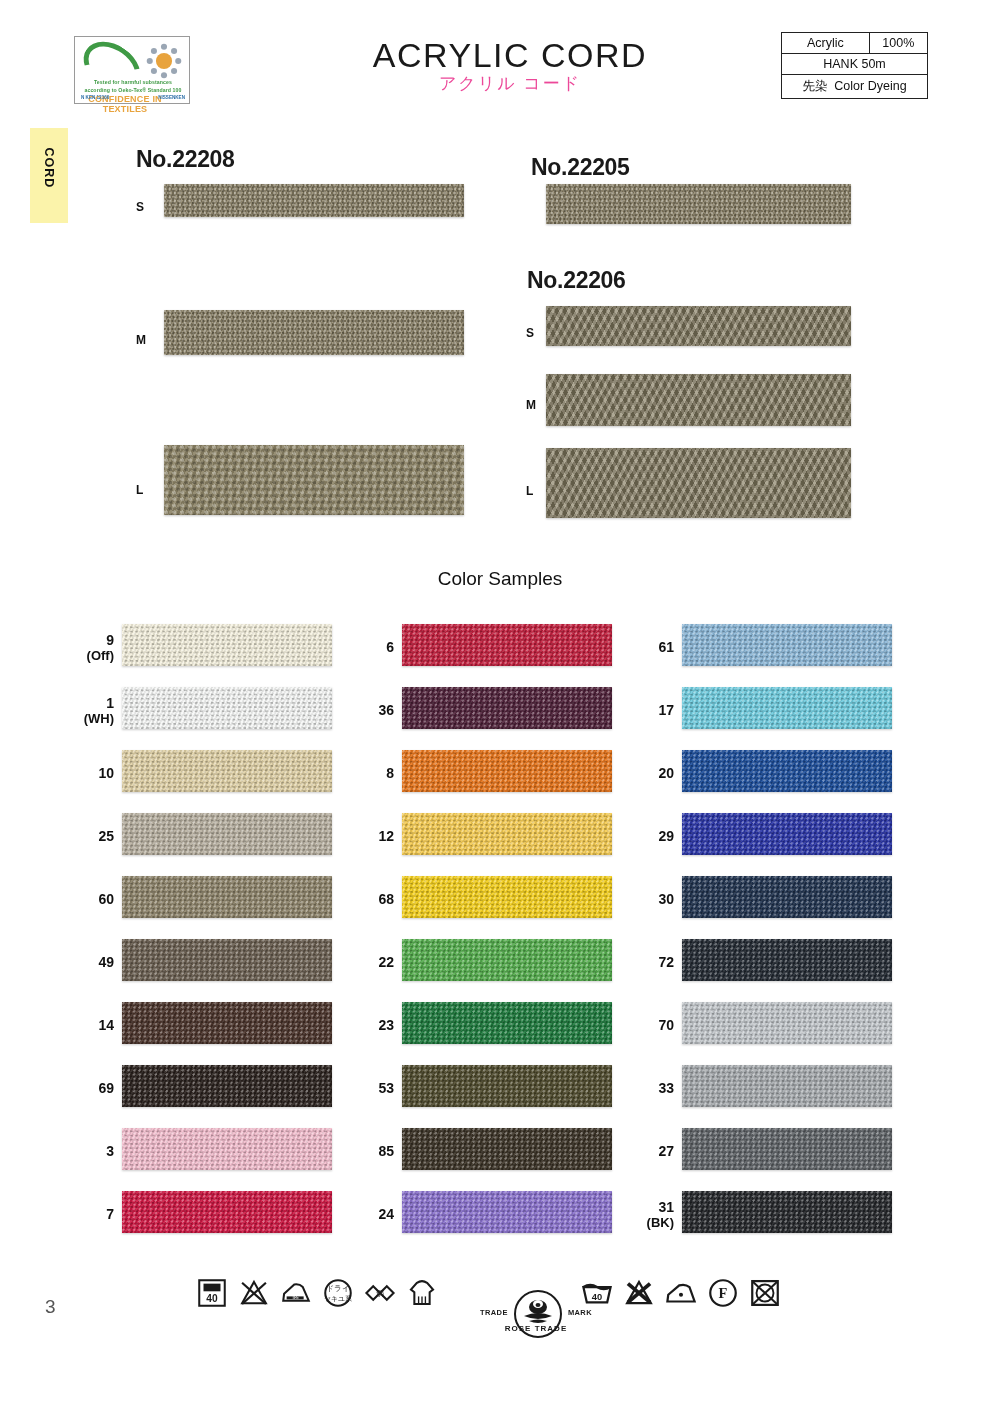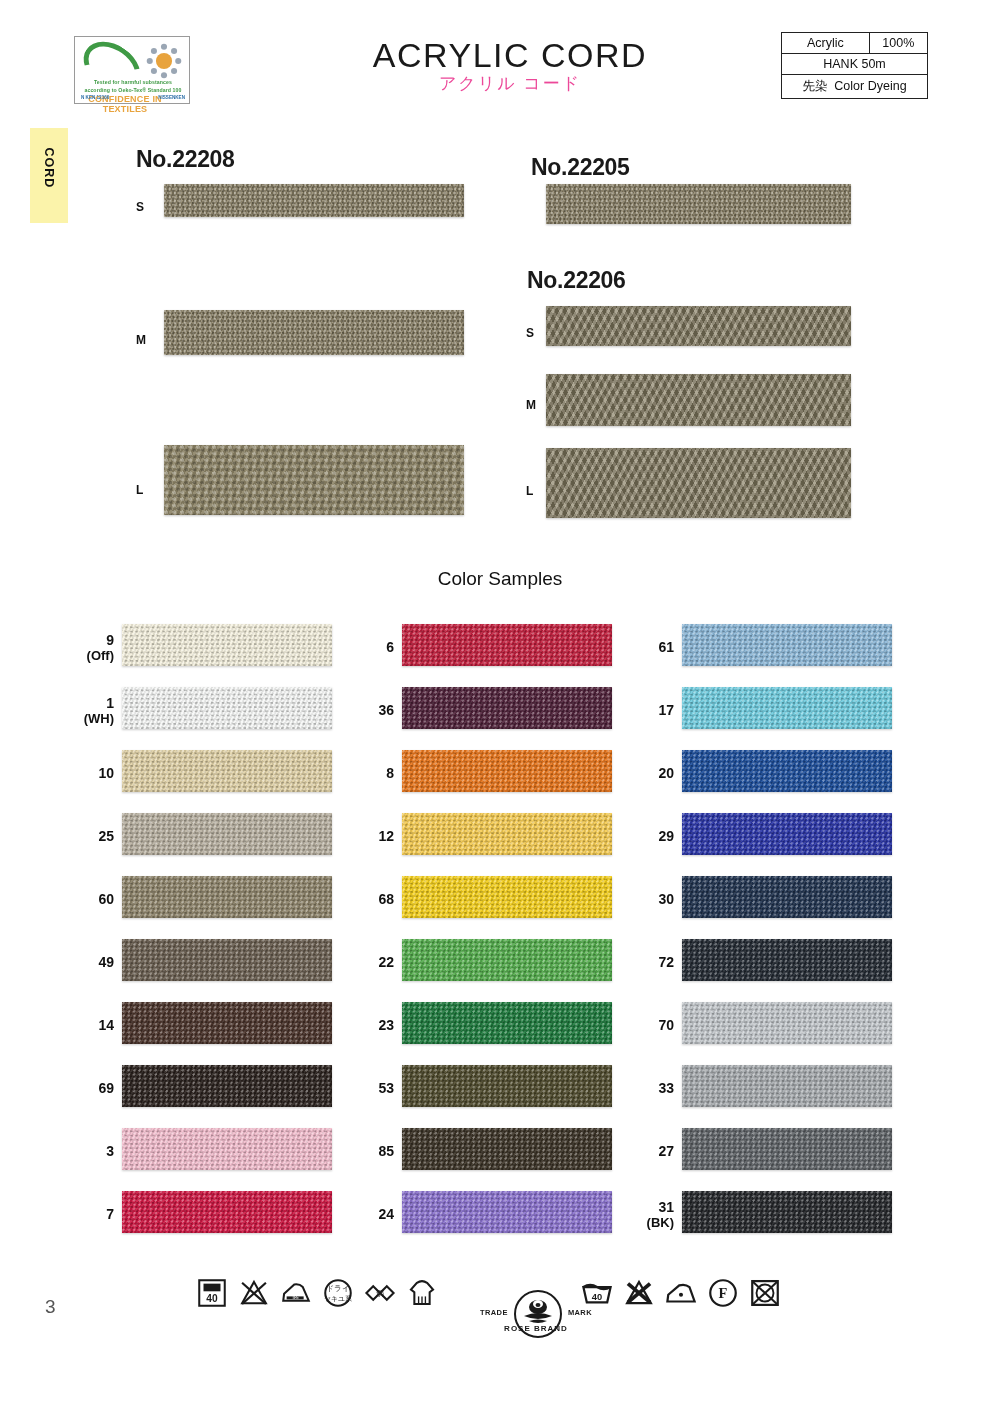--- a/index.html
+++ b/index.html
@@ -335,21 +335,21 @@
     <svg viewBox="0 0 44 44" width="44" height="44">
       <g fill="#1a1a1a">
         <ellipse cx="22" cy="15" rx="9" ry="7"></ellipse>
         <ellipse cx="22" cy="12" rx="5" ry="4" fill="#fff"></ellipse>
         <ellipse cx="22" cy="13" rx="2.5" ry="2" fill="#1a1a1a"></ellipse>
         <path d="M8 24 Q22 18 36 24 Q22 30 8 24 Z"></path>
         <path d="M13 29 Q22 26 31 29 Q22 33 13 29 Z"></path>
       </g>
     </svg>
   </div>
-  <div class="rose-brand">ROSE BRAND</div>
+  <div class="rose-brand">ROSE TRADE</div>
 </div>
 
 <div class="care-row" style="left:580px; top:1276px;">
   <svg class="sym" style="left:0px;" viewBox="0 0 40 40">
     <path d="M4 13 H36 L32 31 H8 Z" fill="none" stroke="#1a1a1a" stroke-width="2.6"></path>
     <path d="M4 13 Q12 8 20 13 Q28 18 36 13" fill="none" stroke="#1a1a1a" stroke-width="2.6"></path>
     <text x="20" y="28" font-size="11" font-weight="bold" text-anchor="middle" fill="#1a1a1a" font-family="Liberation Sans, sans-serif">40</text>
   </svg>
   <svg class="sym" style="left:42px;" viewBox="0 0 40 40">
     <path d="M20 7 L34 32 H6 Z" fill="none" stroke="#1a1a1a" stroke-width="2.6"></path>

